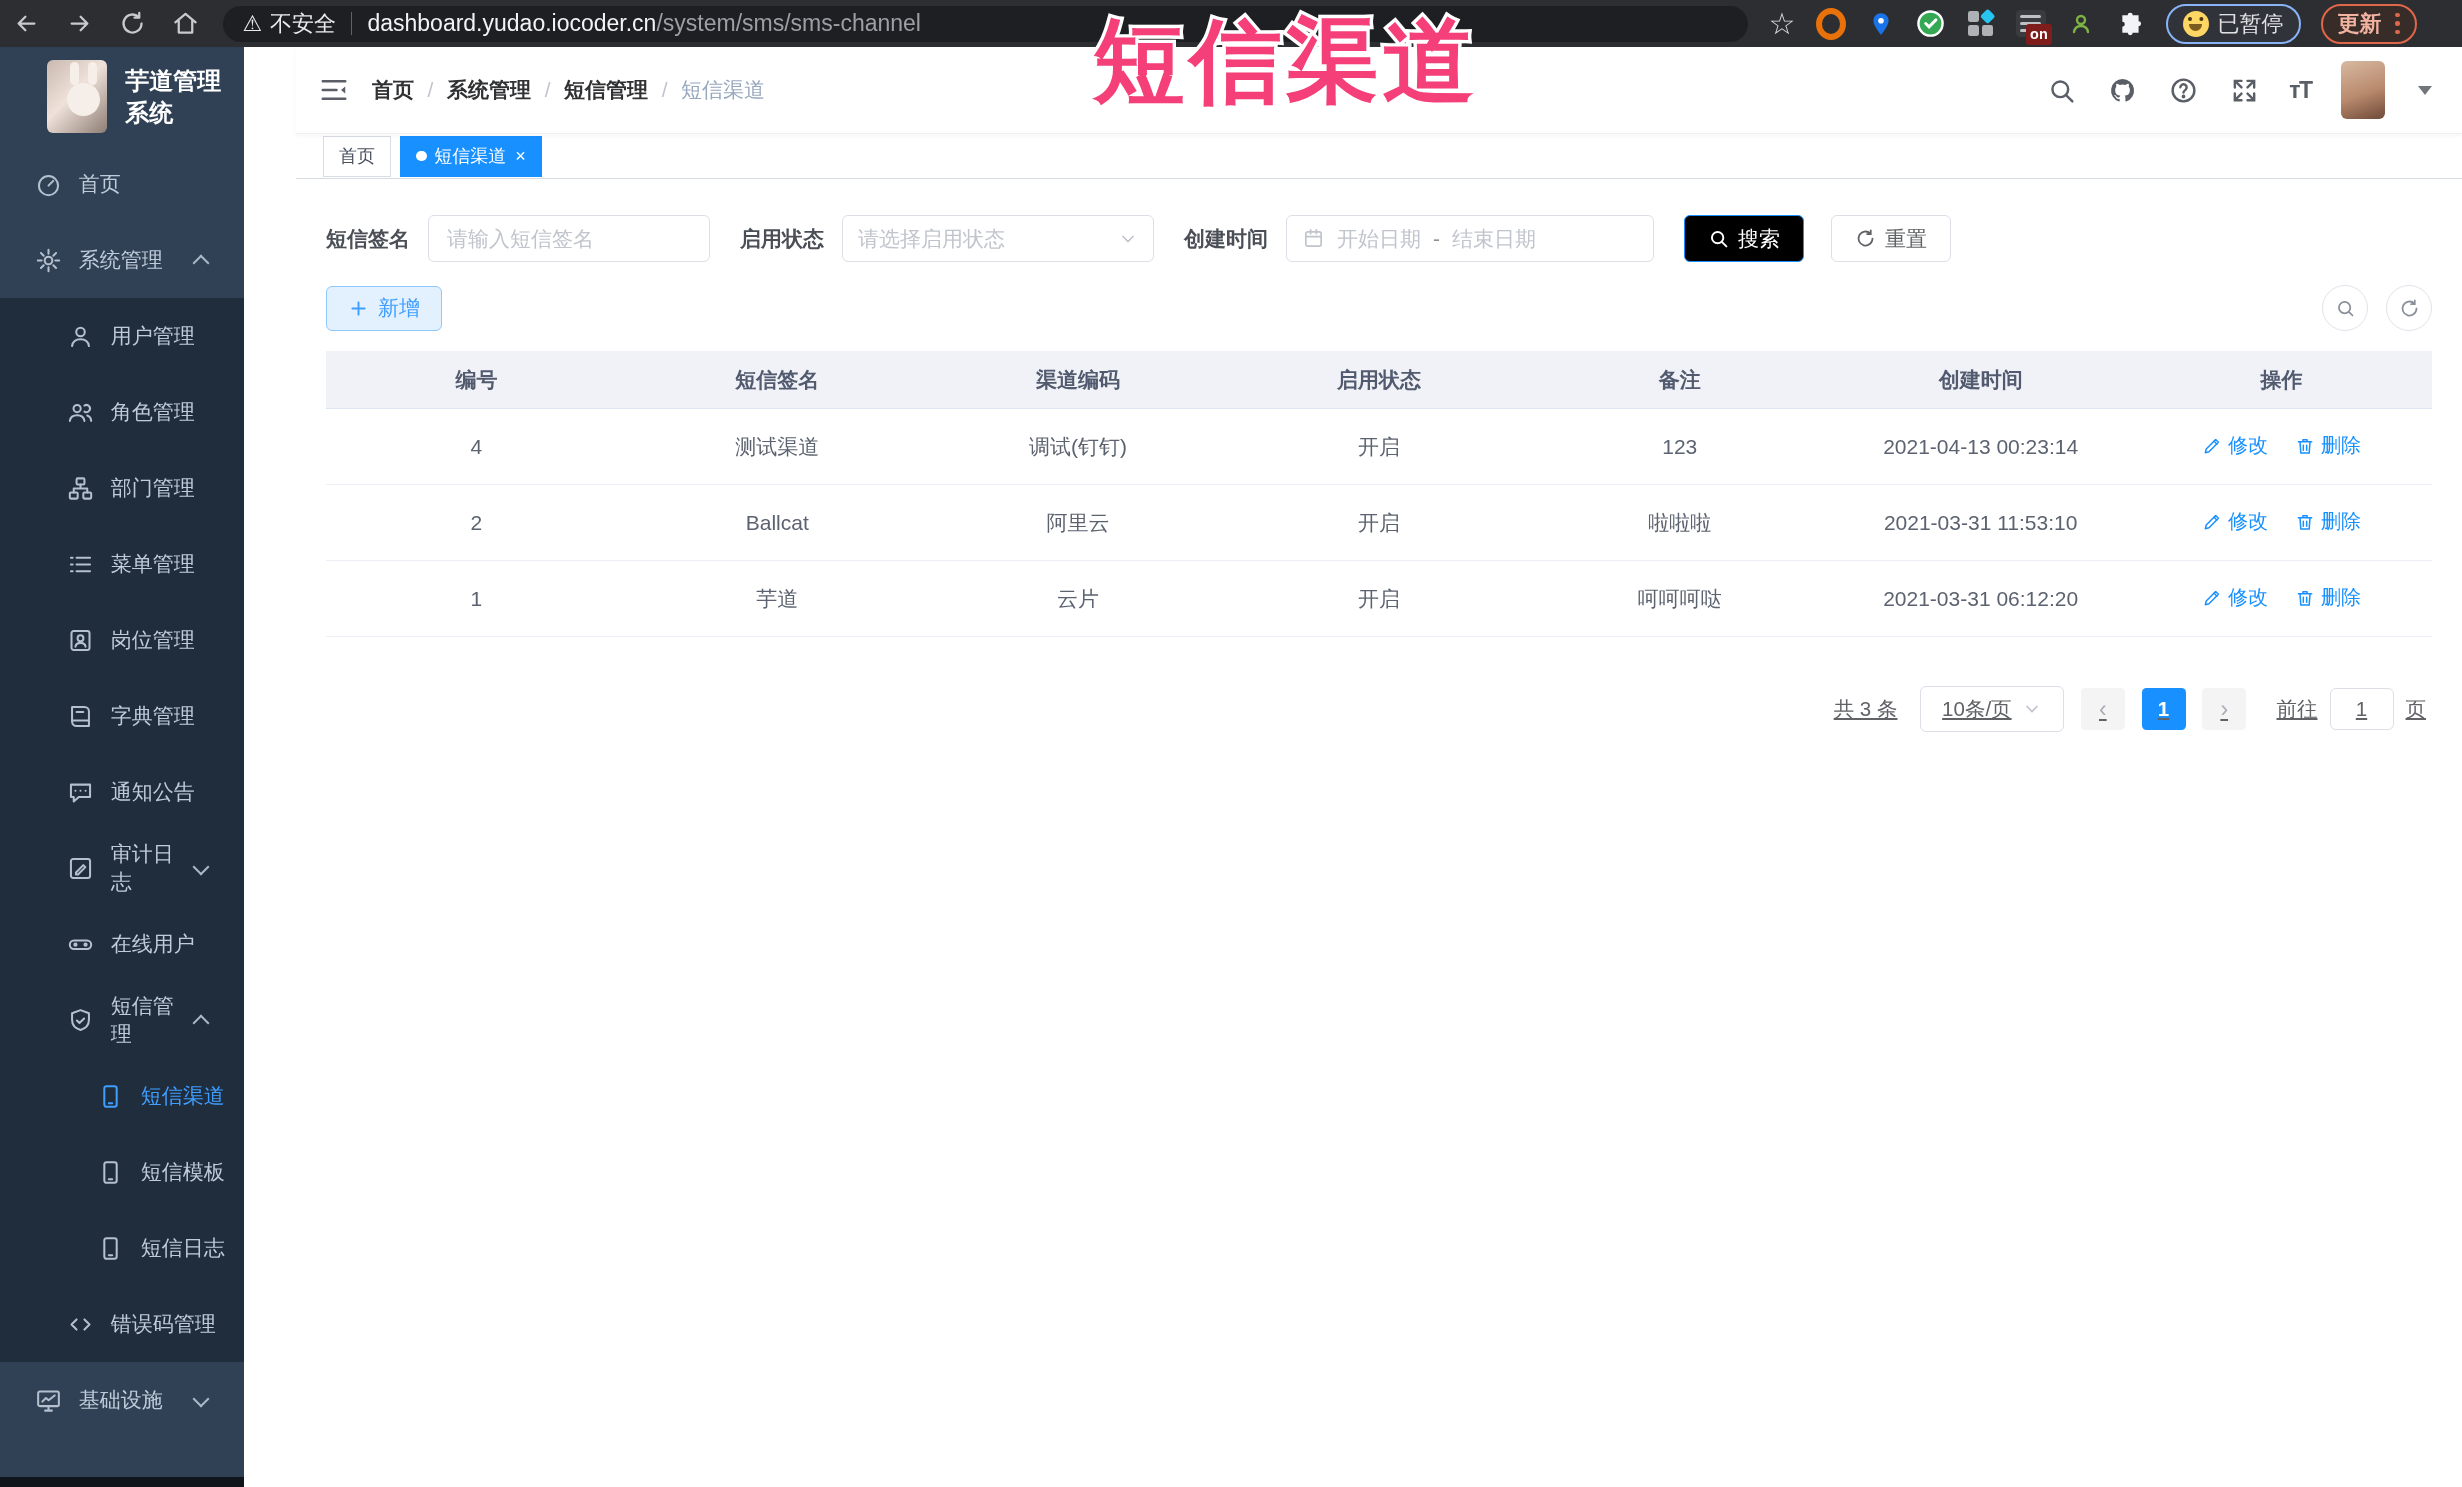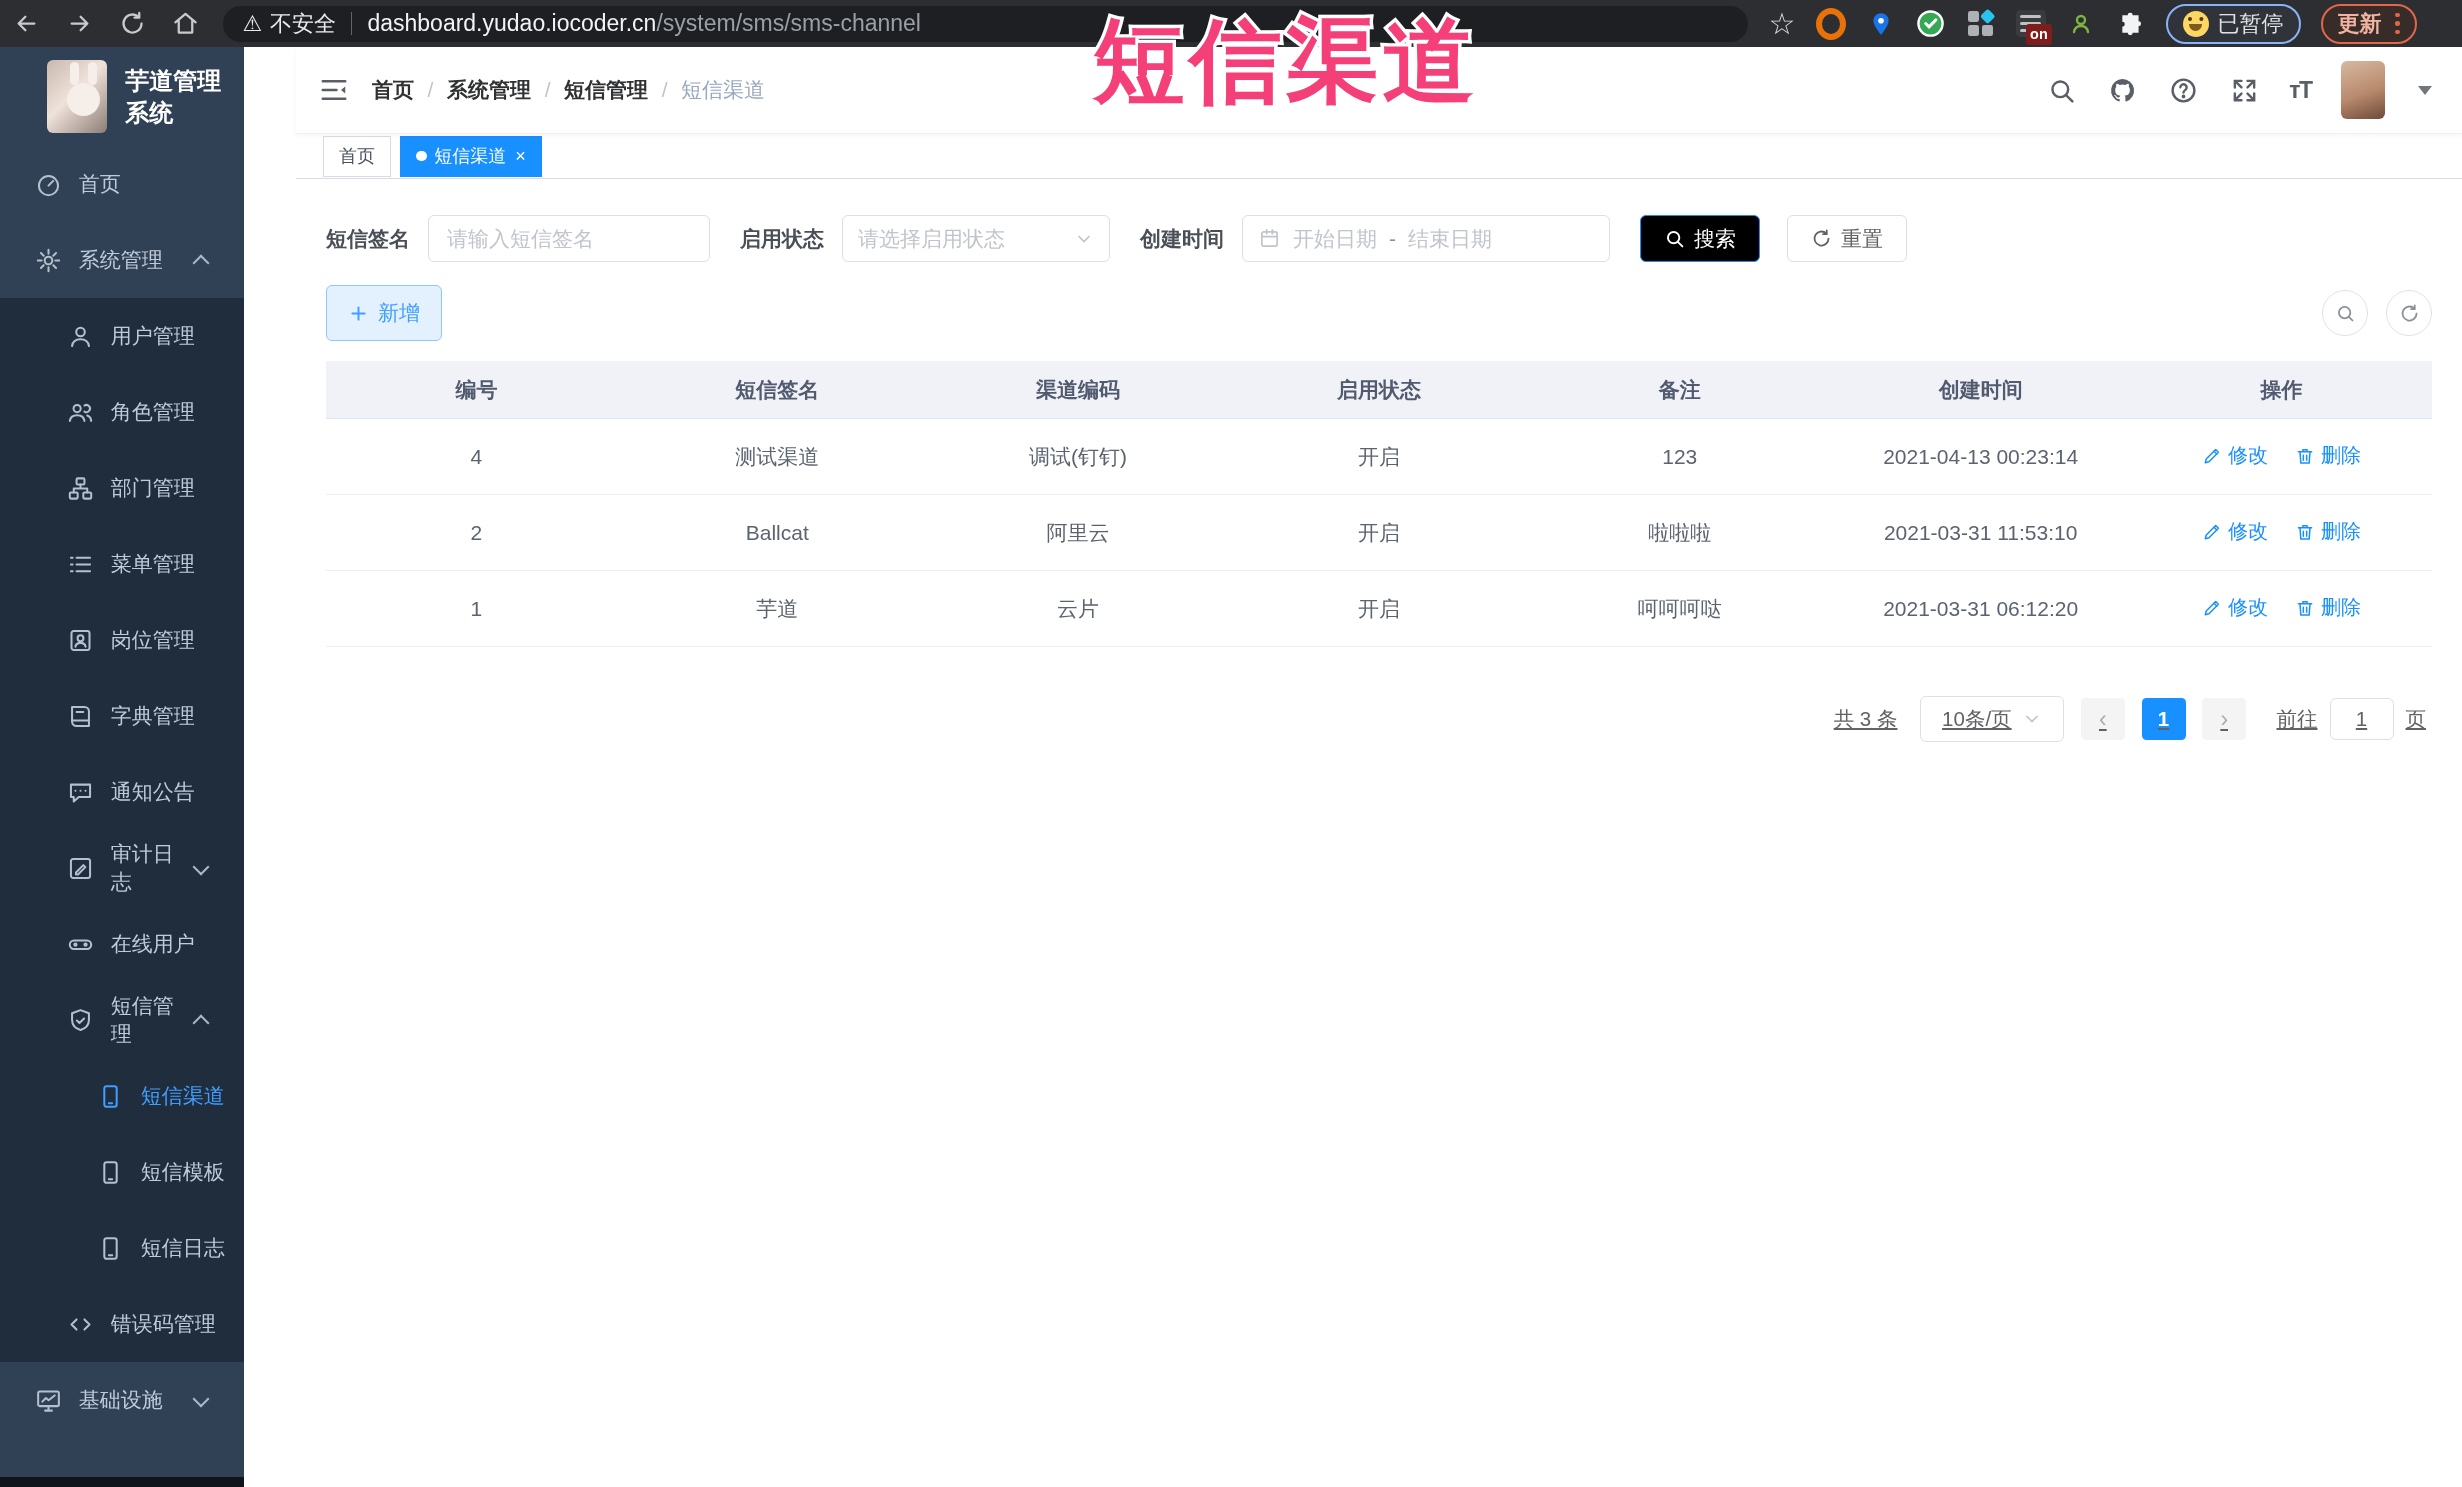--- a/index.html
+++ b/index.html
@@ -82,33 +82,33 @@
   .tag.active{background:#1890ff;border-color:#1890ff;color:#fff;}
   .tag-close{margin-left:9px;font-size:18px;line-height:1;}
 
   
   .content{padding:36px 30px 0 30px;}
   .filter-row{display:flex;align-items:center;}
   .f-label{font-weight:700;color:#4a4f57;margin-right:18px;white-space:nowrap;}
   .f-input,.f-select,.f-date{height:47px;border:0.8px solid #dcdfe6;border-radius:6px;background:#fff;box-sizing:border-box;}
   .f-input{width:282px;padding:0 18px;font-size:21px;color:#606266;font-family:inherit;outline:none;}
   .f-input::placeholder{color:#c0c4cc;}
-  .f-select{width:268px;display:flex;align-items:center;padding:0 15px;color:#c0c4cc;margin-right:30px;}
+  .f-select{width:312px;display:flex;align-items:center;padding:0 15px;color:#c0c4cc;margin-right:30px;}
   .f-select .chev{margin-left:auto;color:#c0c4cc;}
   .chev svg{width:20px;height:20px;}
   .f-date{width:368px;display:flex;align-items:center;padding:0 15px;color:#c0c4cc;gap:12px;margin-right:30px;}
   .f-date .cal{color:#c0c4cc;}
   .f-date .cal svg{width:23px;height:23px;}
   .f-date .d-sep{color:#8a8f99;}
   .gap40{margin-right:30px;}
   .btn{display:inline-flex;align-items:center;justify-content:center;gap:9px;height:47px;border-radius:6px;font-size:21px;cursor:pointer;box-sizing:border-box;white-space:nowrap;}
   .btn svg{width:21px;height:21px;}
   .btn-primary{background:#000000;color:#fff;border:0.8px solid #1890ff;padding:0 23px;margin-right:27px;}
   .btn-plain{background:#fff;color:#606266;border:0.8px solid #dcdfe6;padding:0 23px;}
-  .btn-add{background:#e3f1ff;color:#409eff;border:0.8px solid #8fc8ff;padding:0 21px;height:56px;}
+  .btn-add{background:#e3f1ff;color:#409eff;border:0.8px solid #8fc8ff;padding:0 21px;height:45px;}
   .toolbar-row{display:flex;align-items:center;margin-top:23px;}
   .circle-btns{margin-left:auto;display:flex;gap:18px;}
   .circle-btn{width:44px;height:44px;border-radius:50%;border:0.8px solid #dfe3e8;display:flex;align-items:center;justify-content:center;color:#8a8f99;background:#fff;cursor:pointer;}
   .circle-btn svg{width:21px;height:21px;}
 
   
   .dtable{width:100%;border-collapse:collapse;table-layout:fixed;margin-top:20px;}
   .dtable th{height:55px;background:#f0f2f7;color:#515a6e;font-weight:700;font-size:21px;border-bottom:0.8px solid #dfe6f3;}
   .dtable td{height:73px;text-align:center;color:#5c6370;font-size:21px;border-bottom:0.8px solid #ebeef5;}
   .op a{display:inline-flex;align-items:center;gap:6px;color:#1890ff;font-size:20px;cursor:pointer;margin:0 10.6px;text-decoration:none;}

